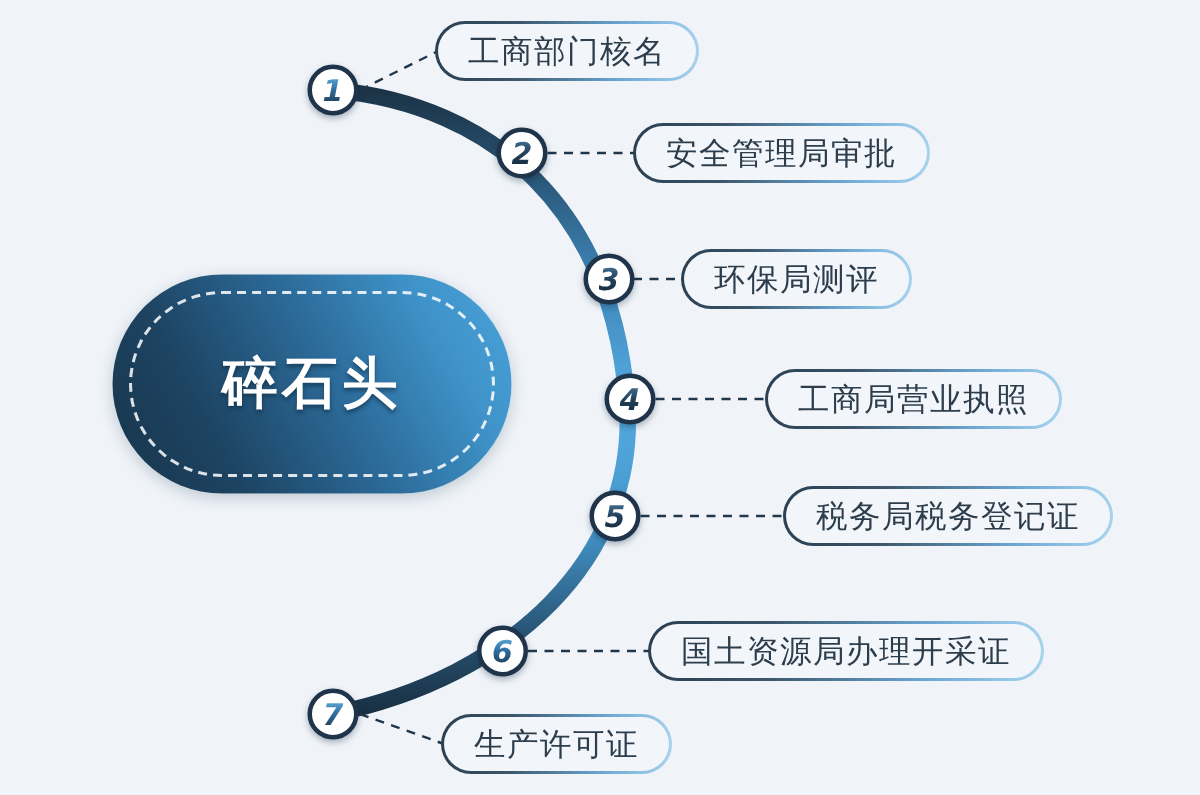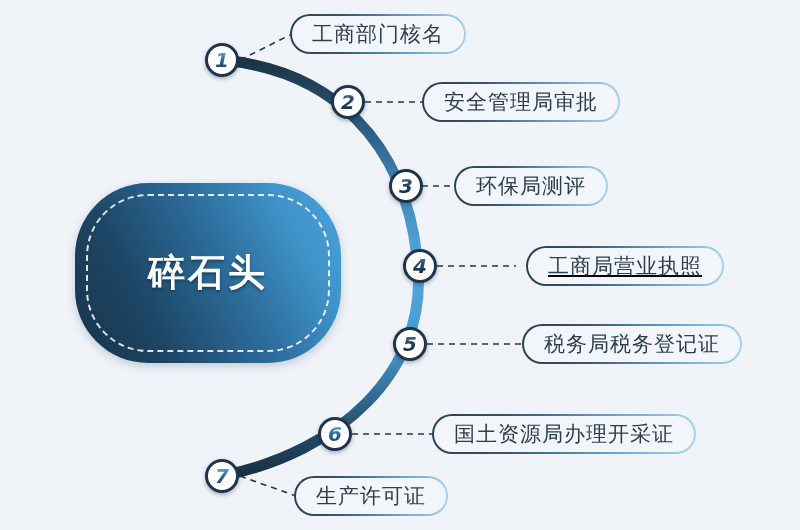--- a/index.html
+++ b/index.html
@@ -11,21 +11,21 @@
   }
   #stage{position:relative;width:800px;height:530px;}
 
   
   #artwork{position:absolute;left:0;top:0;width:800px;height:530px;}
 
   
   .badge{
     position:absolute;
     left:75px;top:183px;
-    width:266px;height:180px;
+    width:266px;height:146px;
     border-radius:73px;
     background:linear-gradient(62deg,#17344a 0%,#1d4463 26%,#2d6d9c 56%,#3f93c9 80%,#4aa3da 100%);
     box-shadow:0 3px 10px rgba(20,50,75,.22);
   }
   .badge-dash{
     position:absolute;
     left:11px;top:11px;right:11px;bottom:11px;
     border:2px dashed rgba(255,255,255,.85);
     border-radius:62px;
     box-sizing:border-box;
@@ -167,21 +167,21 @@
 
   <div class="pill" style="left:290px;top:14px;">
       <span>工商部门核名</span>
     </div>
   <div class="pill" style="left:422px;top:82px;">
       <span>安全管理局审批</span>
     </div>
   <div class="pill" style="left:454px;top:166px;">
       <span>环保局测评</span>
     </div>
-  <div class="pill" style="left:526px;top:246px;text-decoration:underline;">
+  <div class="pill" style="left:510px;top:246px;">
       <span>工商局营业执照</span>
     </div>
   <div class="pill" style="left:432px;top:414px;">
       <span>国土资源局办理开采证</span>
     </div>
   <div class="pill" style="left:522px;top:324px;">
       <span>税务局税务登记证</span>
     </div>
   <div class="pill" style="left:294px;top:476px;">
       <span>生产许可证</span>

